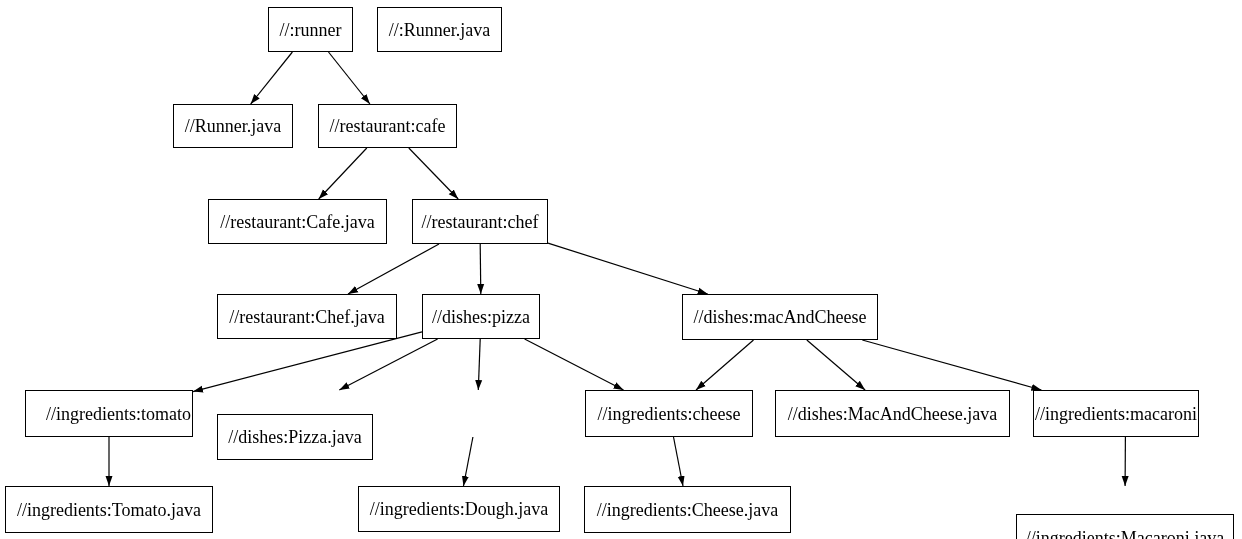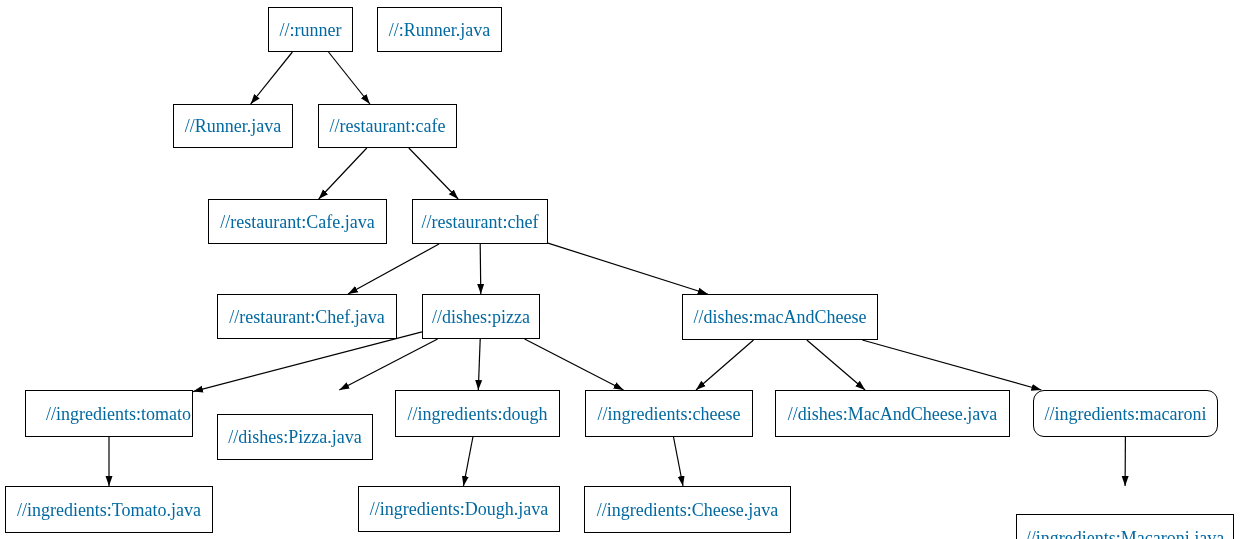--- a/index.html
+++ b/index.html
@@ -9,21 +9,21 @@
     height: 539px;
     background: #ffffff;
     font-family: "Liberation Serif", "DejaVu Serif", serif;
     overflow: hidden;
   }
   .node {
     position: absolute;
     box-sizing: border-box;
     border: 1.5px solid #000000;
     background: #ffffff;
-    color: #0369a1;
+    color: #000000;
     display: flex;
     align-items: center;
     justify-content: center;
     font-size: 18px;
     white-space: nowrap;
     line-height: 1;
   }
   svg.edges-layer {
     position: absolute;
     left: 0;
@@ -45,24 +45,23 @@
   <div class="node" style="left: 377px; top: 7px; width: 125px; height: 45px;">//:Runner.java</div>
   <div class="node" style="left: 173px; top: 104px; width: 120px; height: 44px;">//Runner.java</div>
   <div class="node" style="left: 318px; top: 104px; width: 139px; height: 44px;">//restaurant:cafe</div>
   <div class="node" style="left: 208px; top: 199px; width: 179px; height: 45px;">//restaurant:Cafe.java</div>
   <div class="node" style="left: 412px; top: 199px; width: 136px; height: 45px;">//restaurant:chef</div>
   <div class="node" style="left: 217px; top: 294px; width: 180px; height: 45px;">//restaurant:Chef.java</div>
   <div class="node" style="left: 422px; top: 294px; width: 118px; height: 45px;">//dishes:pizza</div>
   <div class="node" style="left: 682px; top: 294px; width: 196px; height: 46px;">//dishes:macAndCheese</div>
   <div class="node" style="left: 25px; top: 390px; width: 168px; height: 47px; padding-left: 19px;">//ingredients:tomato</div>
   <div class="node" style="left: 217px; top: 390px; width: 156px; height: 46px; margin-top: 24px;">//dishes:Pizza.java</div>
-  <div class="node" style="left: 395px; top: 390px; width: 165px; height: 47px;">//ingredients:dough</div>
   <div class="node" style="left: 585px; top: 390px; width: 168px; height: 47px; font-family: Liberation Serif, serif;">//ingredients:cheese</div>
   <div class="node" style="left: 775px; top: 390px; width: 235px; height: 47px;">//dishes:MacAndCheese.java</div>
-  <div class="node" style="left: 1033px; top: 390px; width: 185px; height: 47px; border-radius: 11px;">//ingredients:macaroni</div>
+  <div class="node" style="left: 1033px; top: 390px; width: 166px; height: 47px;">//ingredients:macaroni</div>
   <div class="node" style="left: 5px; top: 486px; width: 208px; height: 47px;">//ingredients:Tomato.java</div>
   <div class="node" style="left: 358px; top: 486px; width: 202px; height: 46px;">//ingredients:Dough.java</div>
   <div class="node" style="left: 584px; top: 486px; width: 207px; height: 47px;">//ingredients:Cheese.java</div>
   <div class="node" style="left: 1016px; top: 486px; width: 218px; height: 47px; margin-top: 28px;">//ingredients:Macaroni.java</div>
 
   <svg class="edges-layer" viewBox="0 0 1242 539" xmlns="http://www.w3.org/2000/svg">
     <defs>
       <marker id="arrowhead" markerUnits="userSpaceOnUse" markerWidth="12" markerHeight="10" refX="10" refY="5" orient="auto">
         <path d="M0,1.5 L10,5 L0,8.5 z" fill="#000000"></path>
       </marker>

